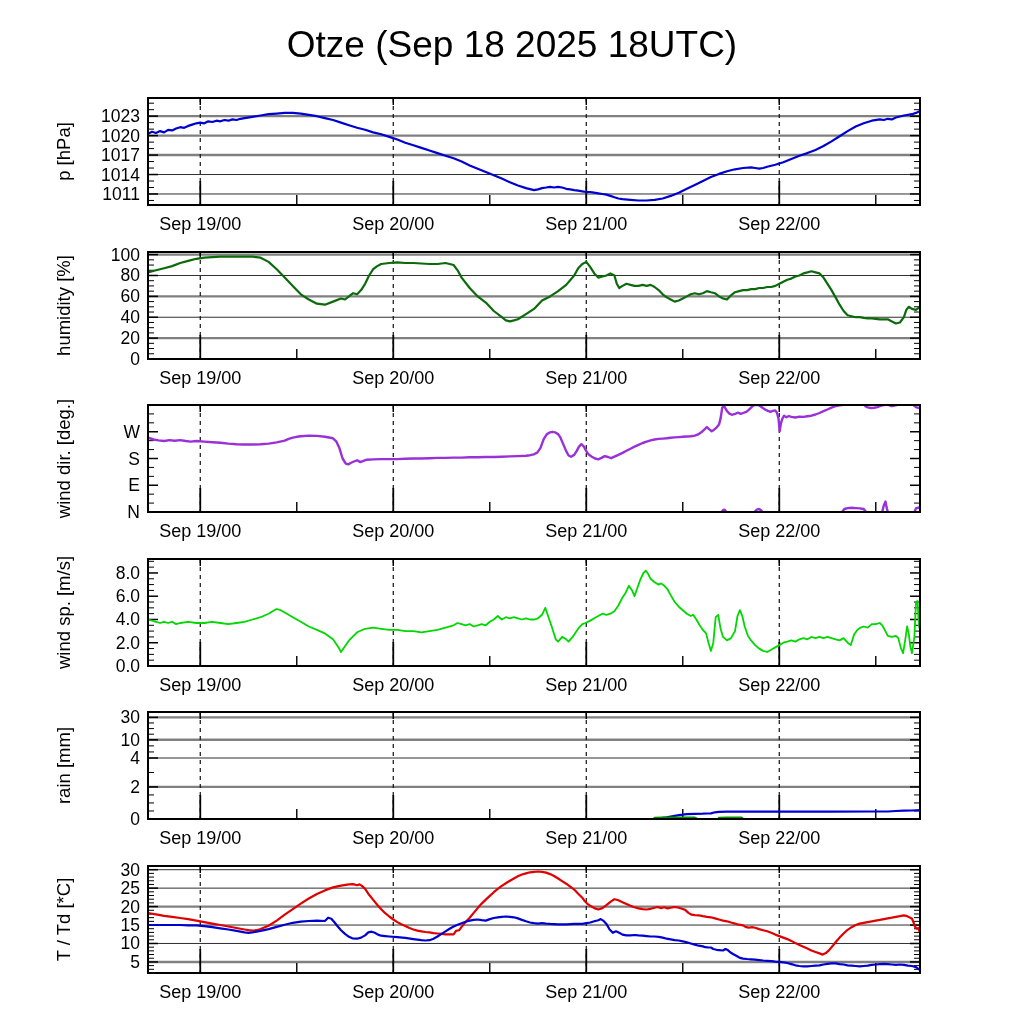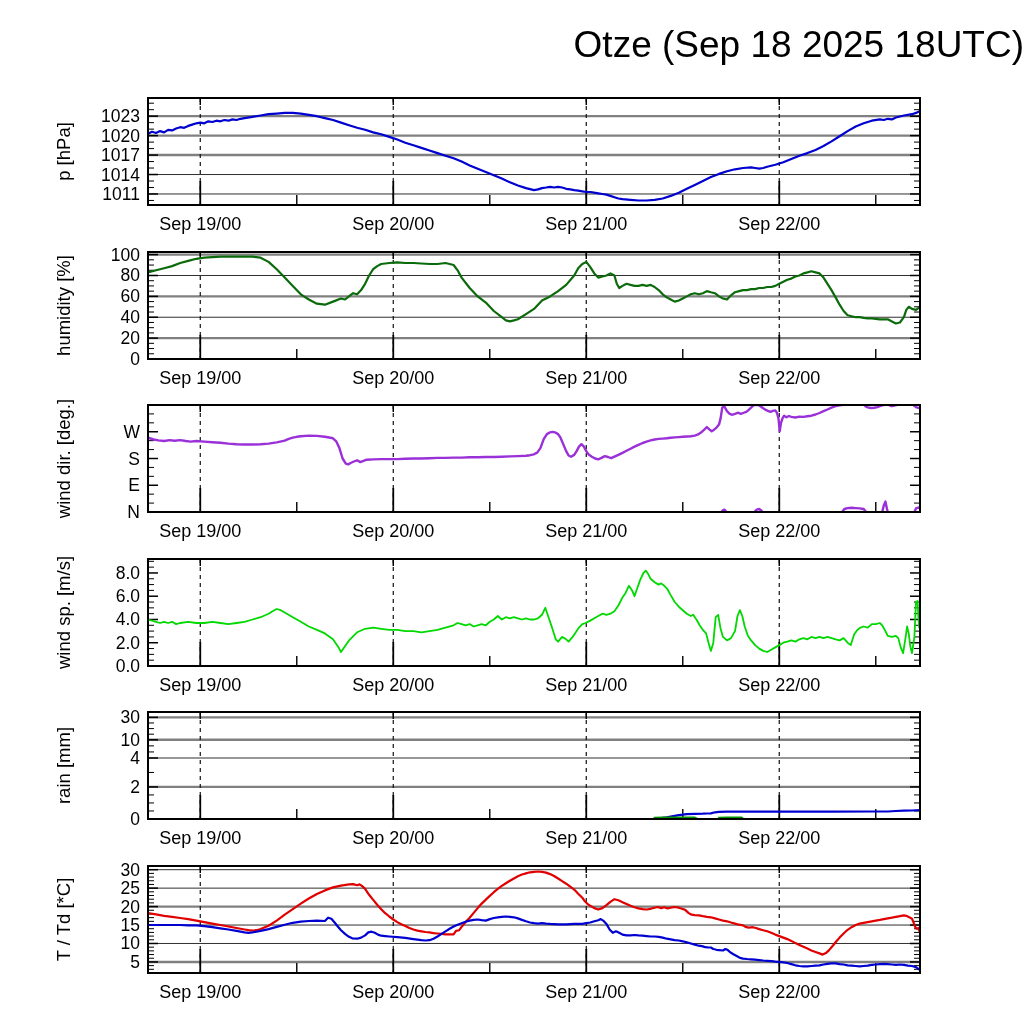--- a/index.html
+++ b/index.html
@@ -1,17 +1,17 @@
 <!DOCTYPE html>
 <html><head>
 <meta charset="utf-8">
 <style>
   html,body{margin:0;padding:0;background:#ffffff;}
   body{width:1024px;height:1024px;position:relative;font-family:"Liberation Sans",sans-serif;}
-  #title{position:absolute;top:24px;left:0;width:1024px;margin:0;text-align:right;
+  #title{position:absolute;top:24px;left:0;width:1024px;margin:0;text-align:center;
          font-size:37px;font-weight:400;color:#000;font-family:"Liberation Sans",sans-serif;}
   #chart{position:absolute;top:0;left:0;}
   svg text{font-family:"Liberation Sans",sans-serif;fill:#000;}
 </style>
 </head>
 <body>
 
 <h1 id="title">Otze (Sep 18 2025 18UTC)</h1>
 <svg id="chart" width="1024" height="1024" viewBox="0 0 1024 1024" xmlns="http://www.w3.org/2000/svg">
     <g>

